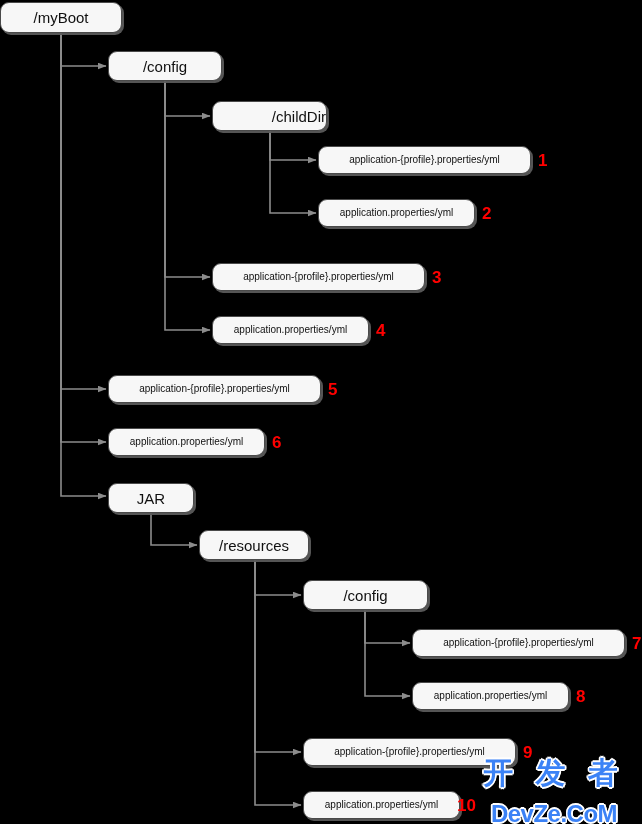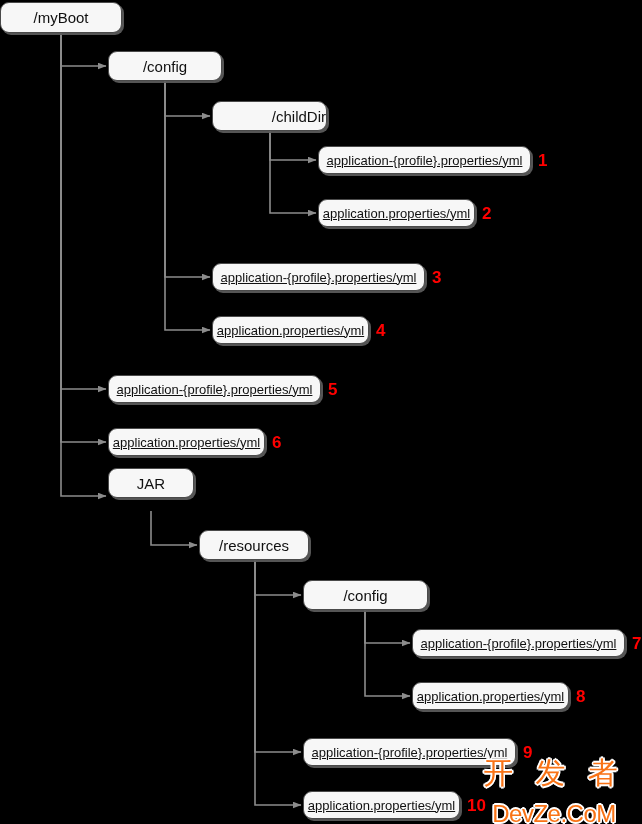--- a/index.html
+++ b/index.html
@@ -39,22 +39,21 @@
     z-index: 3;
   }
   .node-label {
     display: block;
     line-height: 1;
   }
   .node.dir {
     font-size: 15px;
   }
   .node.file {
-    font-size: 13px;
-    text-decoration: underline;
+    font-size: 10px;
   }
   .marker {
     position: absolute;
     color: #ff0000;
     font-size: 17px;
     font-weight: bold;
     line-height: 1;
     z-index: 4;
     font-family: "Liberation Sans", sans-serif;
   }
@@ -62,22 +61,22 @@
     position: absolute;
     z-index: 6;
     left: 466px;
     top: 758px;
     width: 176px;
     height: 66px;
     pointer-events: none;
   }
   .wm-line {
     display: block;
-    color: #f97316;
-    font-weight: normal;
+    color: #3b82f6;
+    font-weight: bold;
     text-align: center;
     line-height: 1;
   }
   .wm-cn {
     font-size: 30px;
     letter-spacing: 7px;
     text-shadow:
       -1.4px -1.4px 0 #ffffff, 1.4px -1.4px 0 #ffffff,
       -1.4px 1.4px 0 #ffffff, 1.4px 1.4px 0 #ffffff,
       0 -1.6px 0 #ffffff, 0 1.6px 0 #ffffff,
@@ -151,21 +150,21 @@
       </div>
       <div class="marker" style="left: 376px; top: 322px;">4</div>
       <div class="node file" style="left: 108px; top: 375px; width: 213px; height: 28px;">
         <span class="node-label">application-{profile}.properties/yml</span>
       </div>
       <div class="marker" style="left: 328px; top: 381px;">5</div>
       <div class="node file" style="left: 108px; top: 428px; width: 157px; height: 28px;">
         <span class="node-label">application.properties/yml</span>
       </div>
       <div class="marker" style="left: 272px; top: 434px;">6</div>
-      <div class="node dir" style="left: 108px; top: 468px; width: 86px; height: 30px;">
+      <div class="node dir" style="left: 108px; top: 483px; width: 86px; height: 30px;">
         <span class="node-label">JAR</span>
       </div>
       <div class="node dir" style="left: 199px; top: 530px; width: 110px; height: 30px; text-align: right;">
         <span class="node-label">/resources</span>
       </div>
       <div class="node dir" style="left: 303px; top: 580px; width: 125px; height: 30px;">
         <span class="node-label">/config</span>
       </div>
       <div class="node file" style="left: 412px; top: 629px; width: 213px; height: 28px;">
         <span class="node-label">application-{profile}.properties/yml</span>
@@ -175,21 +174,21 @@
         <span class="node-label">application.properties/yml</span>
       </div>
       <div class="marker" style="left: 576px; top: 688px;">8</div>
       <div class="node file" style="left: 303px; top: 738px; width: 213px; height: 28px;">
         <span class="node-label">application-{profile}.properties/yml</span>
       </div>
       <div class="marker" style="left: 523px; top: 744px;">9</div>
       <div class="node file" style="left: 303px; top: 791px; width: 157px; height: 28px;">
         <span class="node-label">application.properties/yml</span>
       </div>
-      <div class="marker" style="left: 467px; top: 797px;">10</div>
+      <div class="marker" style="left: 457px; top: 797px;">10</div>
     </div>
 
   <div id="watermark">
     <span class="wm-line wm-cn">开 发 者</span>
     <span class="wm-line wm-en">DevZe.CoM</span>
   </div>
 
 </div>
 
 </body></html>

